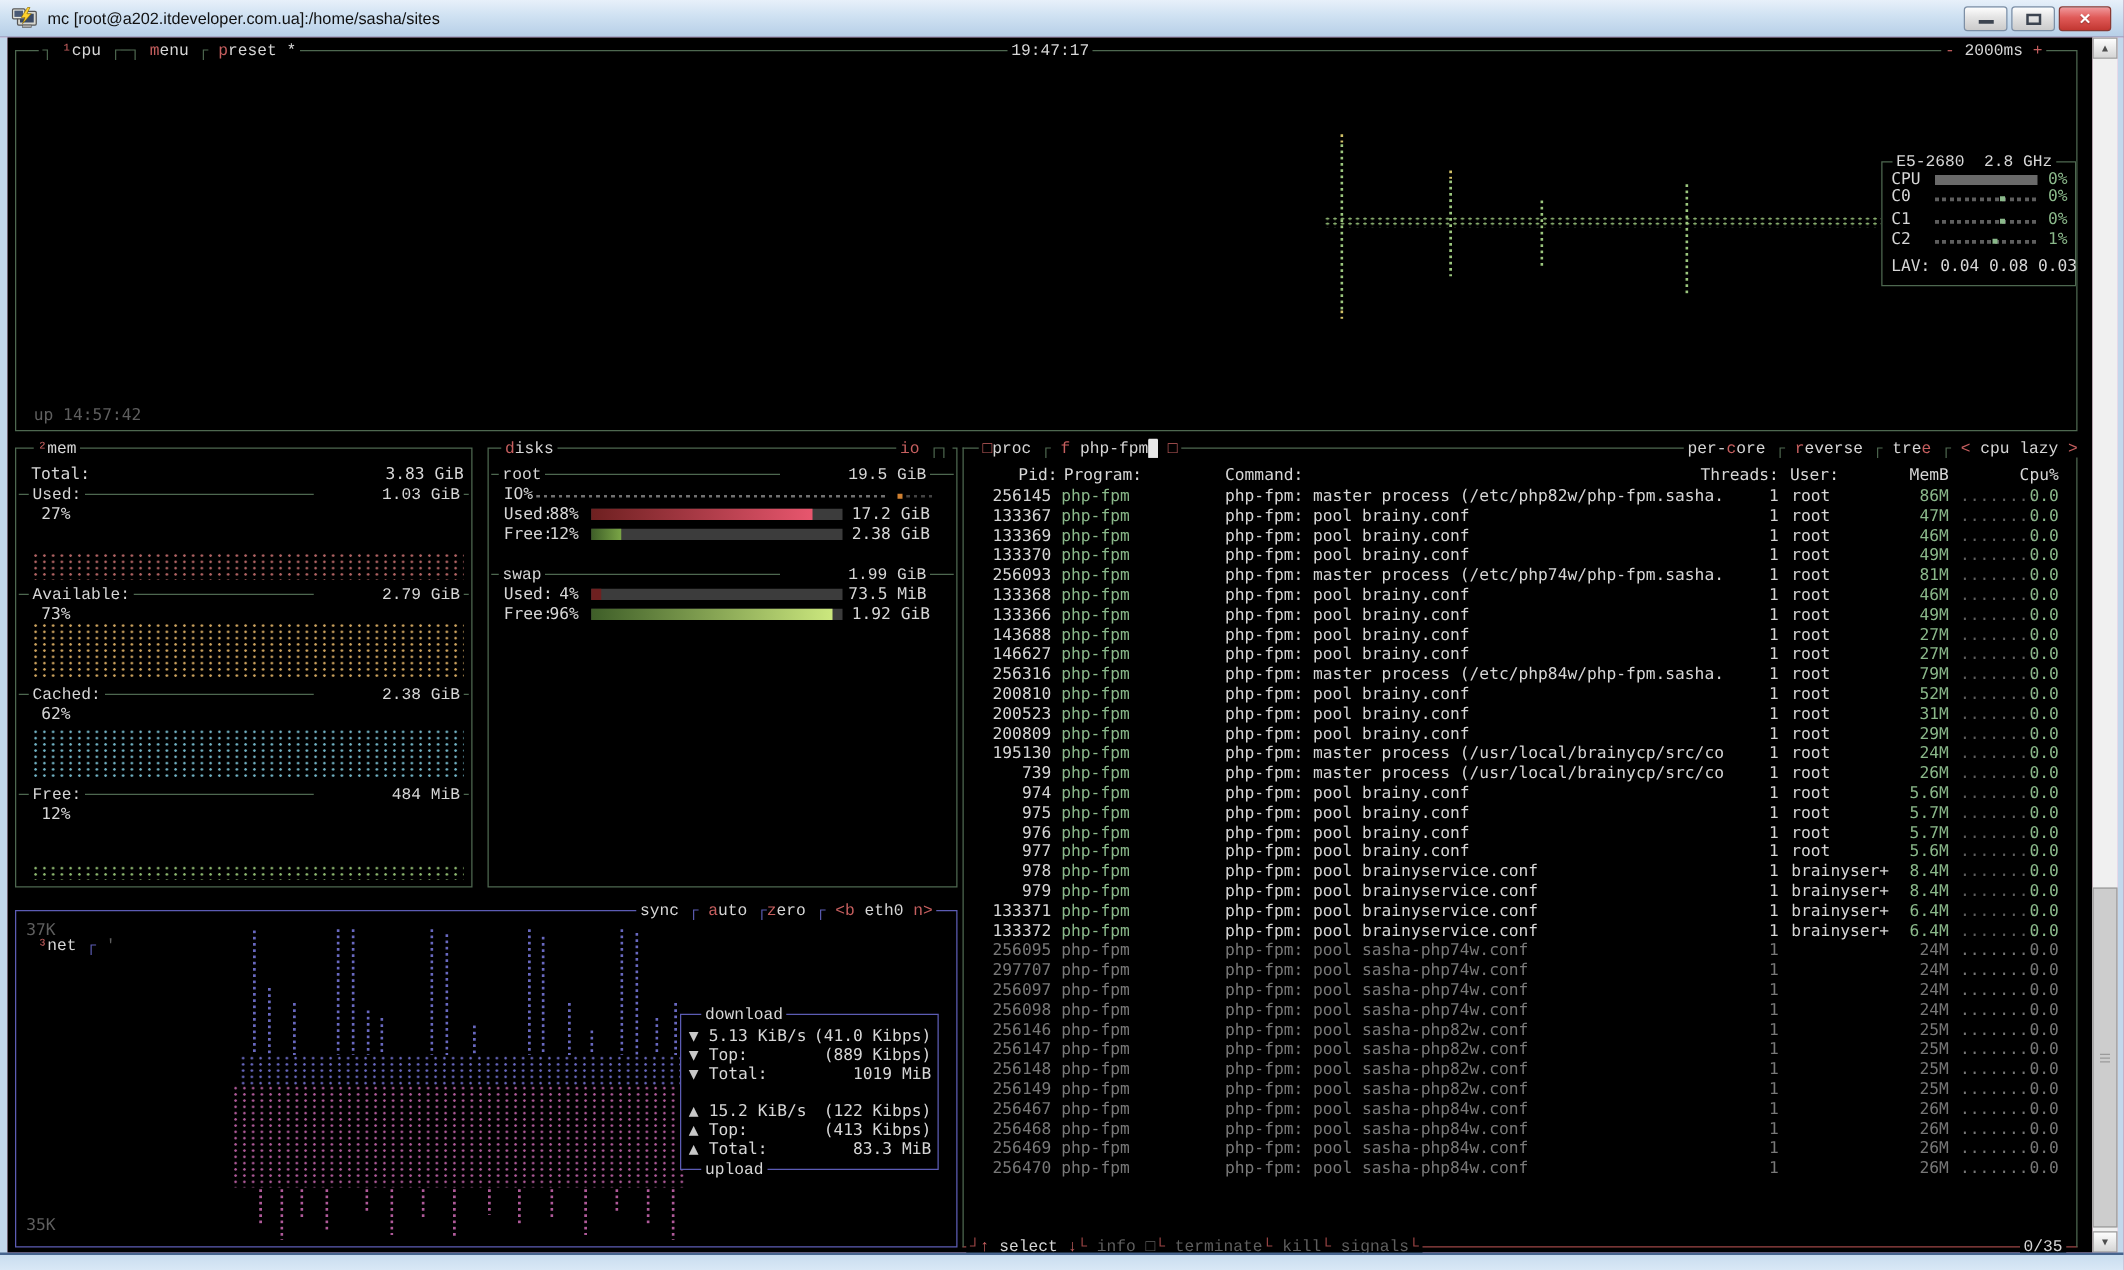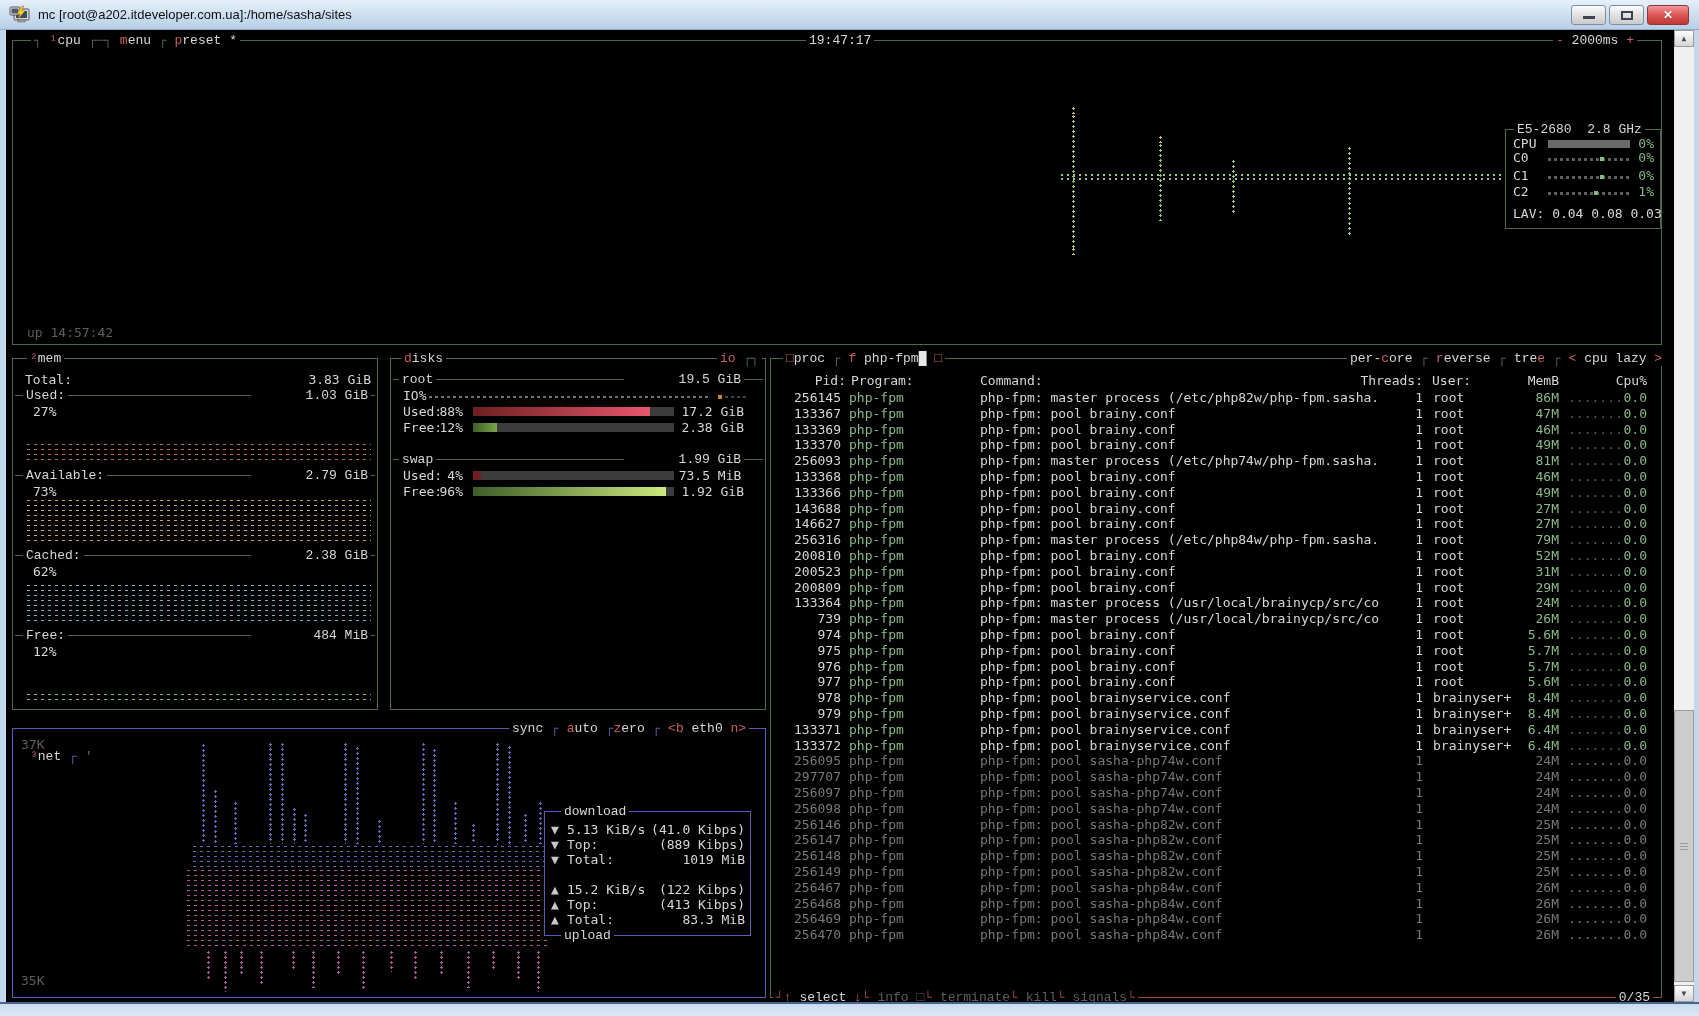--- a/index.html
+++ b/index.html
@@ -516,21 +516,21 @@
           <div class="c-prog">php-fpm</div>
           <div class="c-cmd">php-fpm: pool brainy.conf</div>
           <div class="c-thr">1</div>
           <div class="c-user">root</div>
           <div class="c-mem">29M</div>
           <div class="c-dots">........</div>
           <div class="c-cpu">0.0</div>
         </div>
 
         <div class="prow">
-          <div class="c-pid">133364</div>
+          <div class="c-pid">195130</div>
           <div class="c-prog">php-fpm</div>
           <div class="c-cmd">php-fpm: master process (/usr/local/brainycp/src/co</div>
           <div class="c-thr">1</div>
           <div class="c-user">root</div>
           <div class="c-mem">24M</div>
           <div class="c-dots">........</div>
           <div class="c-cpu">0.0</div>
         </div>
 
         <div class="prow">

